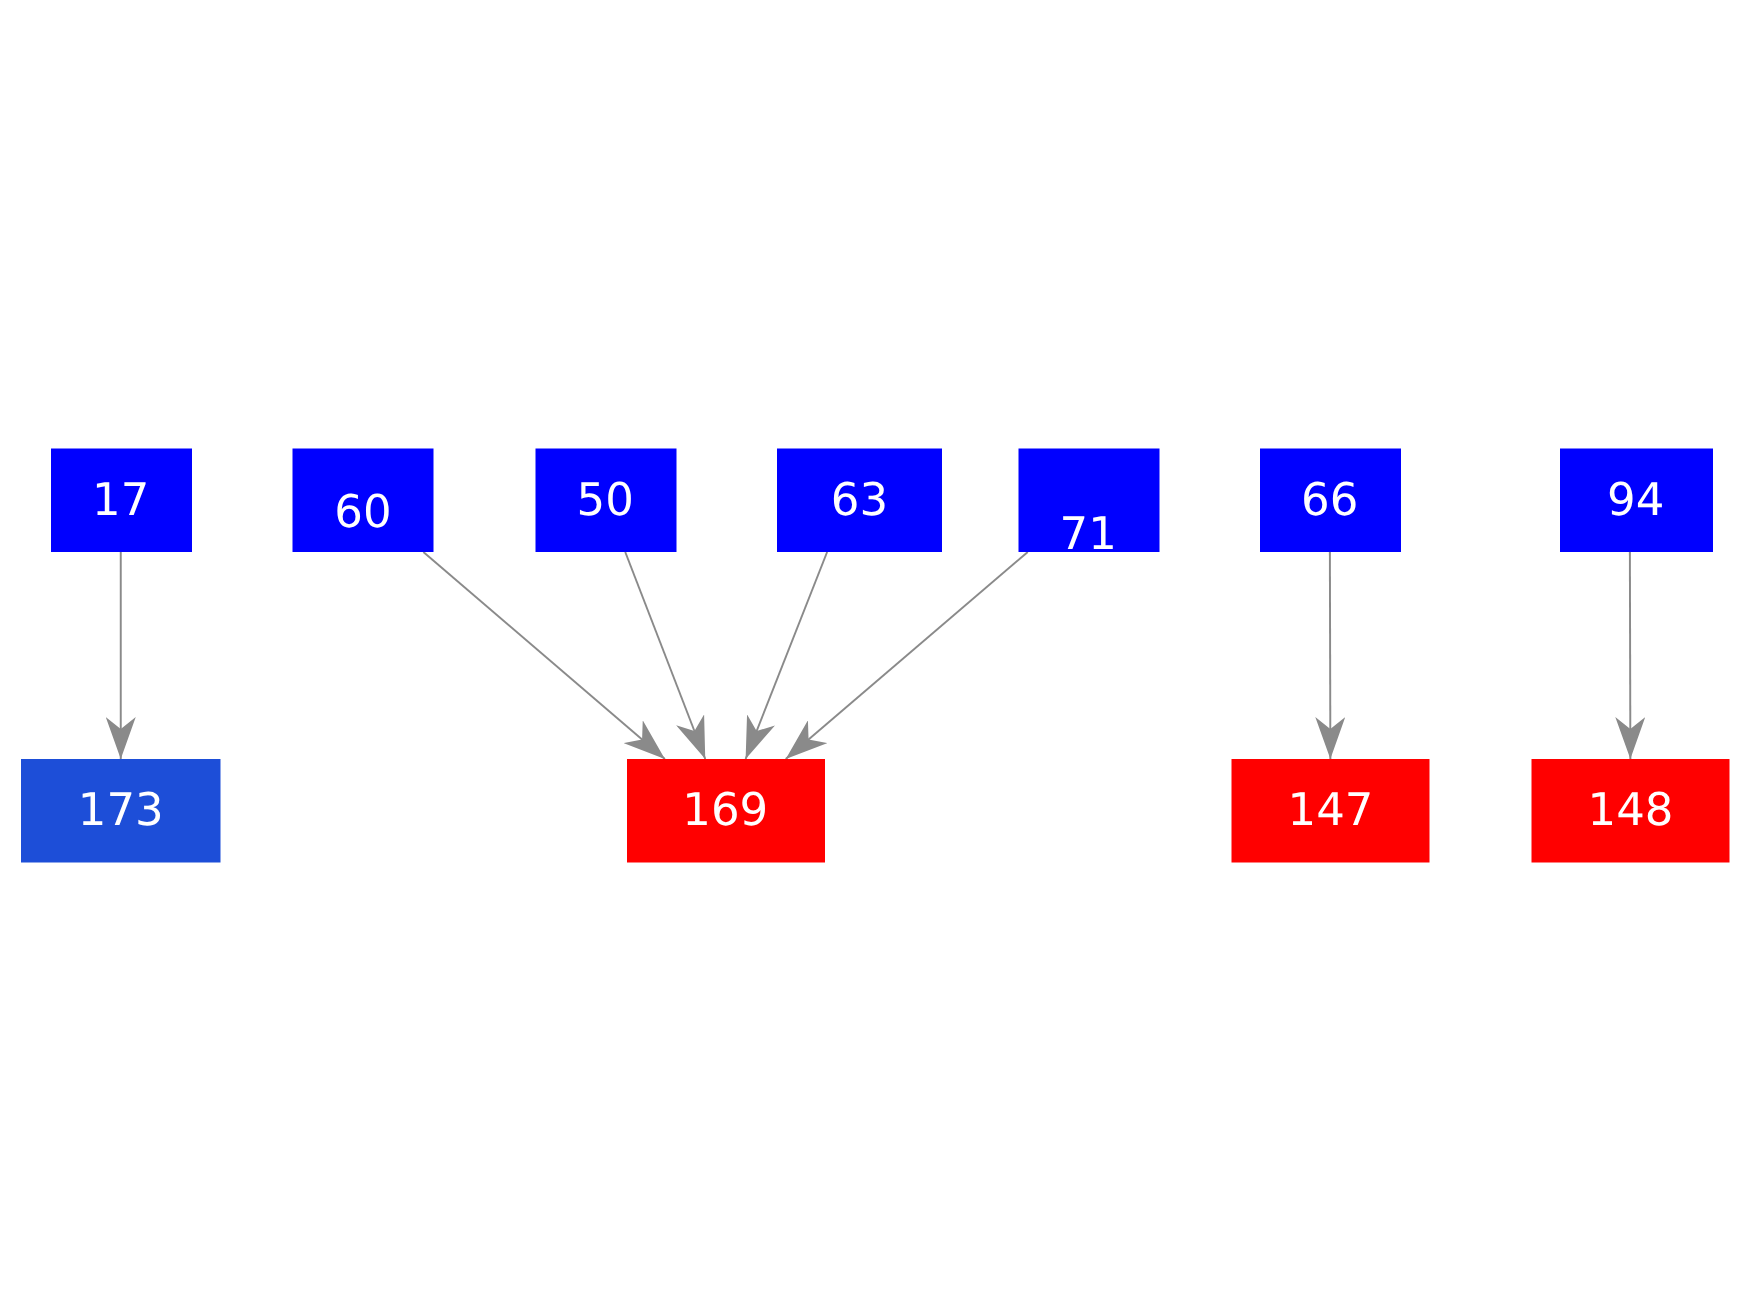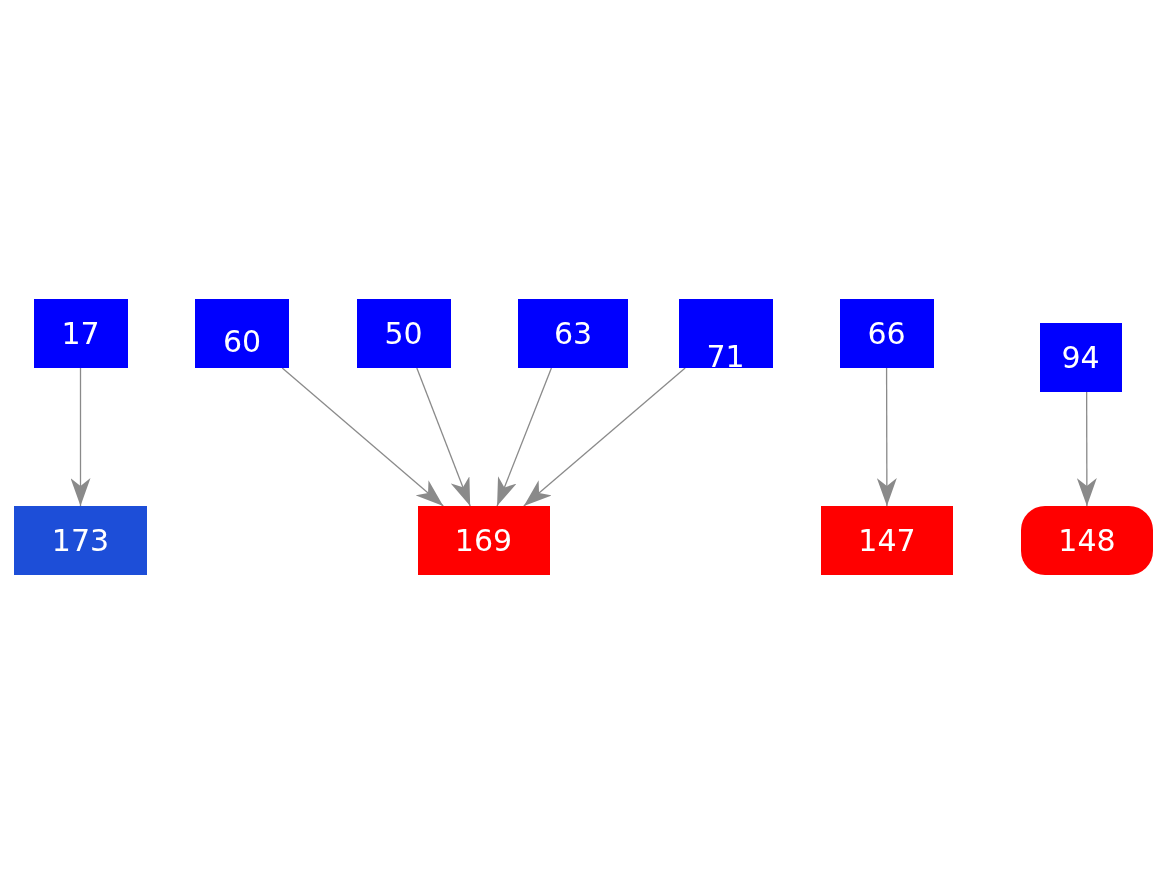--- a/index.html
+++ b/index.html
@@ -64,29 +64,29 @@
       </div>
       <div class="node" style="left: 518px; top: 299px; width: 110px; height: 69px; background: rgb(0, 0, 255);">
         <span style="color: rgb(255, 255, 255);">63</span>
       </div>
       <div class="node" style="left: 678.5px; top: 299px; width: 94px; height: 69px; background: rgb(0, 0, 255);">
         <span style="color: rgb(255, 255, 255); margin-top: 47px;">71</span>
       </div>
       <div class="node" style="left: 839.5px; top: 299px; width: 94px; height: 69px; background: rgb(0, 0, 255);">
         <span style="color: rgb(255, 255, 255);">66</span>
       </div>
-      <div class="node" style="left: 1039.5px; top: 299px; width: 82px; height: 69px; background: rgb(0, 0, 255); margin-top: 24px;">
+      <div class="node" style="left: 1039.5px; top: 299px; width: 102px; height: 69px; background: rgb(0, 0, 255);">
         <span style="color: rgb(255, 255, 255);">94</span>
       </div>
       <div class="node" style="left: 14px; top: 506px; width: 133px; height: 69px; background: #1d4ed8;">
         <span style="color: rgb(255, 255, 255);">173</span>
       </div>
       <div class="node" style="left: 417.5px; top: 506px; width: 132px; height: 69px; background: rgb(255, 0, 0);">
         <span style="color: rgb(255, 255, 255);">169</span>
       </div>
       <div class="node" style="left: 821px; top: 506px; width: 132px; height: 69px; background: rgb(255, 0, 0);">
         <span style="color: rgb(255, 255, 255);">147</span>
       </div>
-      <div class="node" style="left: 1021px; top: 506px; width: 132px; height: 69px; background: rgb(255, 0, 0); border-radius: 24px;">
+      <div class="node" style="left: 1021px; top: 506px; width: 132px; height: 69px; background: rgb(255, 0, 0);">
         <span style="color: rgb(255, 255, 255);">148</span>
       </div>
     </div>
 </div>
 
 </body></html>

